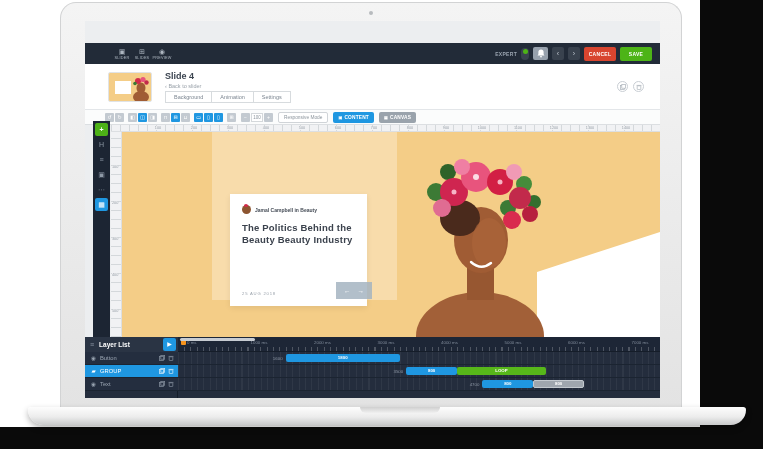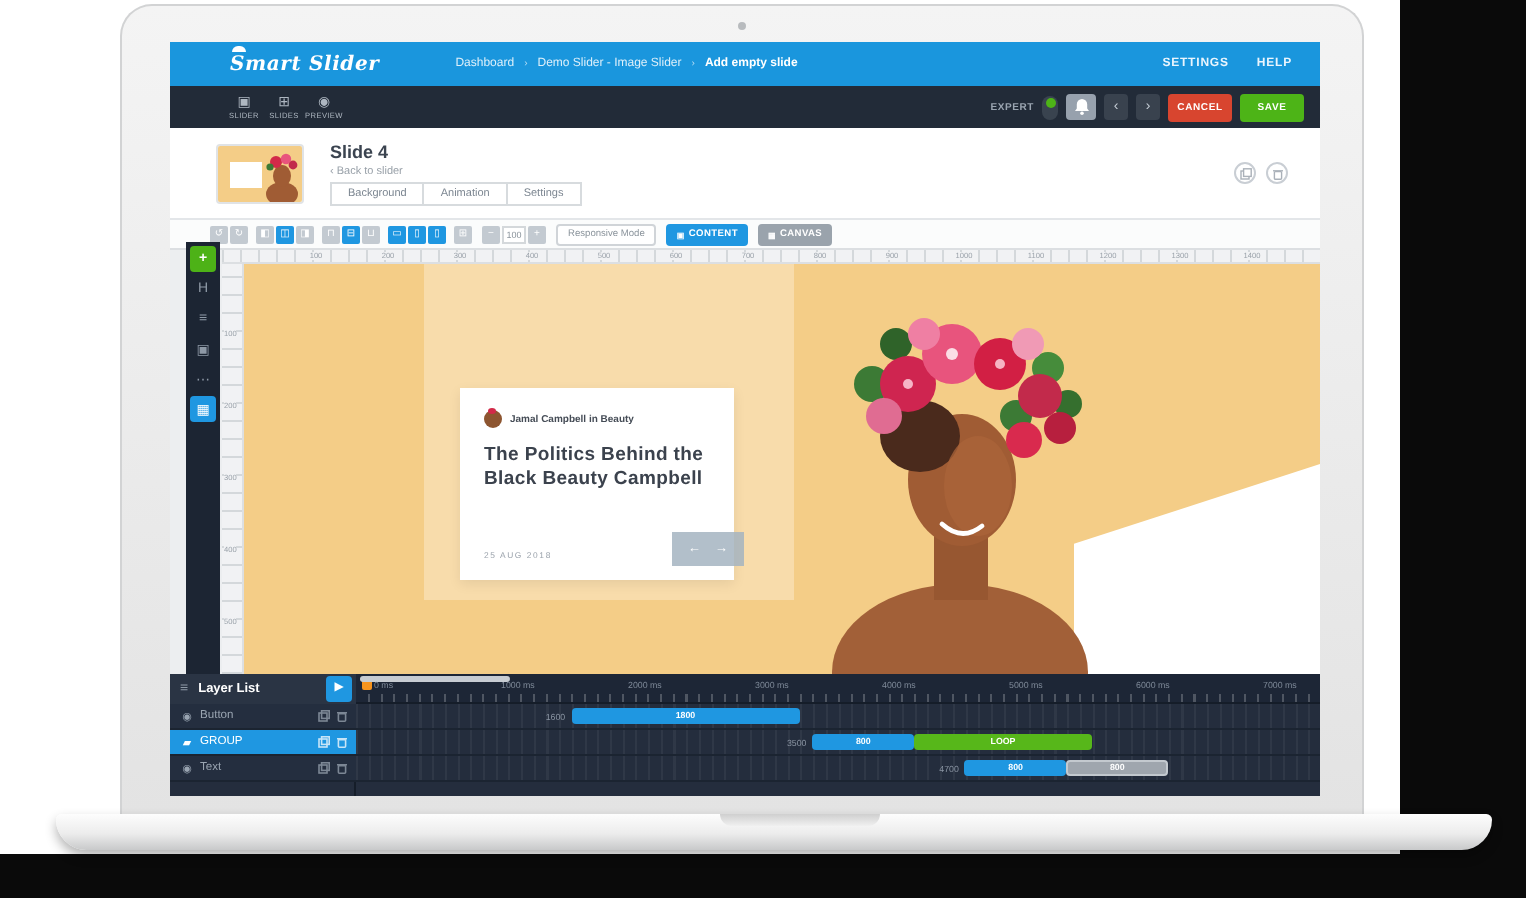--- a/index.html
+++ b/index.html
@@ -80,21 +80,21 @@
   
   .ss-sidebar { position:absolute; left:8px; top:100px; width:17px; height:216px; background:#1c2533; display:flex; flex-direction:column; align-items:center; padding-top:2px; gap:2px; }
   .rail-item { width:13px; height:13px; border-radius:2px; display:flex; align-items:center; justify-content:center; color:#8e99a6; font-size:7px; }
   .rail-item.plus { background:#4db217; color:#fff; font-weight:bold; }
   .rail-item.active { background:#1f97e1; color:#fff; }
 
   
   .ss-slide { position:absolute; left:37px; top:111px; width:538px; height:205px; background:#f4cd87; overflow:hidden; }
   .light-block { position:absolute; left:90px; top:0; width:185px; height:168px; background:#f8dcab; }
   .white-wedge { position:absolute; left:415px; top:100px; width:123px; height:105px; background:#fff; clip-path:polygon(0 38%, 100% 0, 100% 100%, 0 100%); }
-  .card { position:absolute; left:108px; top:62px; width:137px; height:96px; background:#fff; box-shadow:0 2px 6px rgba(0,0,0,.08); }
+  .card { position:absolute; left:108px; top:62px; width:137px; height:112px; background:#fff; box-shadow:0 2px 6px rgba(0,0,0,.08); }
   .byline { position:absolute; left:12px; top:11px; display:flex; align-items:center; gap:4px; }
   .avatar { width:9px; height:9px; border-radius:50%; background:#8d5530; position:relative; }
   .avatar:after { content:""; position:absolute; left:2px; top:-1px; width:4px; height:3px; border-radius:50%; background:#d22a49; }
   .byline-text { font-size:5px; font-weight:bold; color:#454c56; }
   .card-title { position:absolute; left:12px; top:28px; font-size:9.5px; font-weight:bold; color:#3b424d; line-height:12px; letter-spacing:.2px; }
   .card-date { position:absolute; left:12px; bottom:10px; font-size:4.2px; color:#9aa2ab; letter-spacing:.8px; }
   .arrows-box { position:absolute; right:-5px; bottom:7px; width:36px; height:17px; background:rgba(164,180,193,.85); display:flex; align-items:center; justify-content:center; gap:7px; color:#fff; font-size:6.5px; }
   .portrait { position:absolute; left:270px; top:8px; }
 
   
@@ -131,34 +131,20 @@
 
 <div class="stage">
   <div class="white-bg"></div>
 
   <div class="laptop-lid">
     <div class="camera-dot"></div>
   </div>
 
   <div class="screen">
 
-    <div class="ss-header">
-      <div class="logo">Smart Slider</div>
-      <div class="breadcrumb">
-          <span>Dashboard</span>
-          <span class="crumb-sep">›</span>
-          <span>Demo Slider - Image Slider</span>
-          <span class="crumb-sep">›</span>
-          <span class="crumb-last">Add empty slide</span>
-        </div>
-      <div class="header-right">
-        <span>SETTINGS</span>
-        <span>HELP</span>
-      </div>
-    </div>
 
     <div class="ss-toolbar">
       <div class="tb-left">
           <div class="tb-btn">
             <span class="g">▣</span>
             <span class="l">SLIDER</span>
           </div>
           <div class="tb-btn">
             <span class="g">⊞</span>
             <span class="l">SLIDES</span>
@@ -327,21 +313,21 @@
           <circle cx="108" cy="42" r="2.5" fill="#ffd9e4" opacity="0.8"></circle>
         </svg>
       </div>
       <div class="card">
         <div class="byline">
           <div class="avatar"></div>
           <div class="byline-text">Jamal Campbell in Beauty</div>
         </div>
         <div class="card-title">
           <div>The Politics Behind the</div>
-          <div>Black Beauty Campbell</div>
+          <div>Beauty Beauty Industry</div>
         </div>
         <div class="card-date">25 AUG 2018</div>
         <div class="arrows-box">
           <span>←</span>
           <span>→</span>
         </div>
       </div>
     </div>
 
     <div class="ss-timeline">

